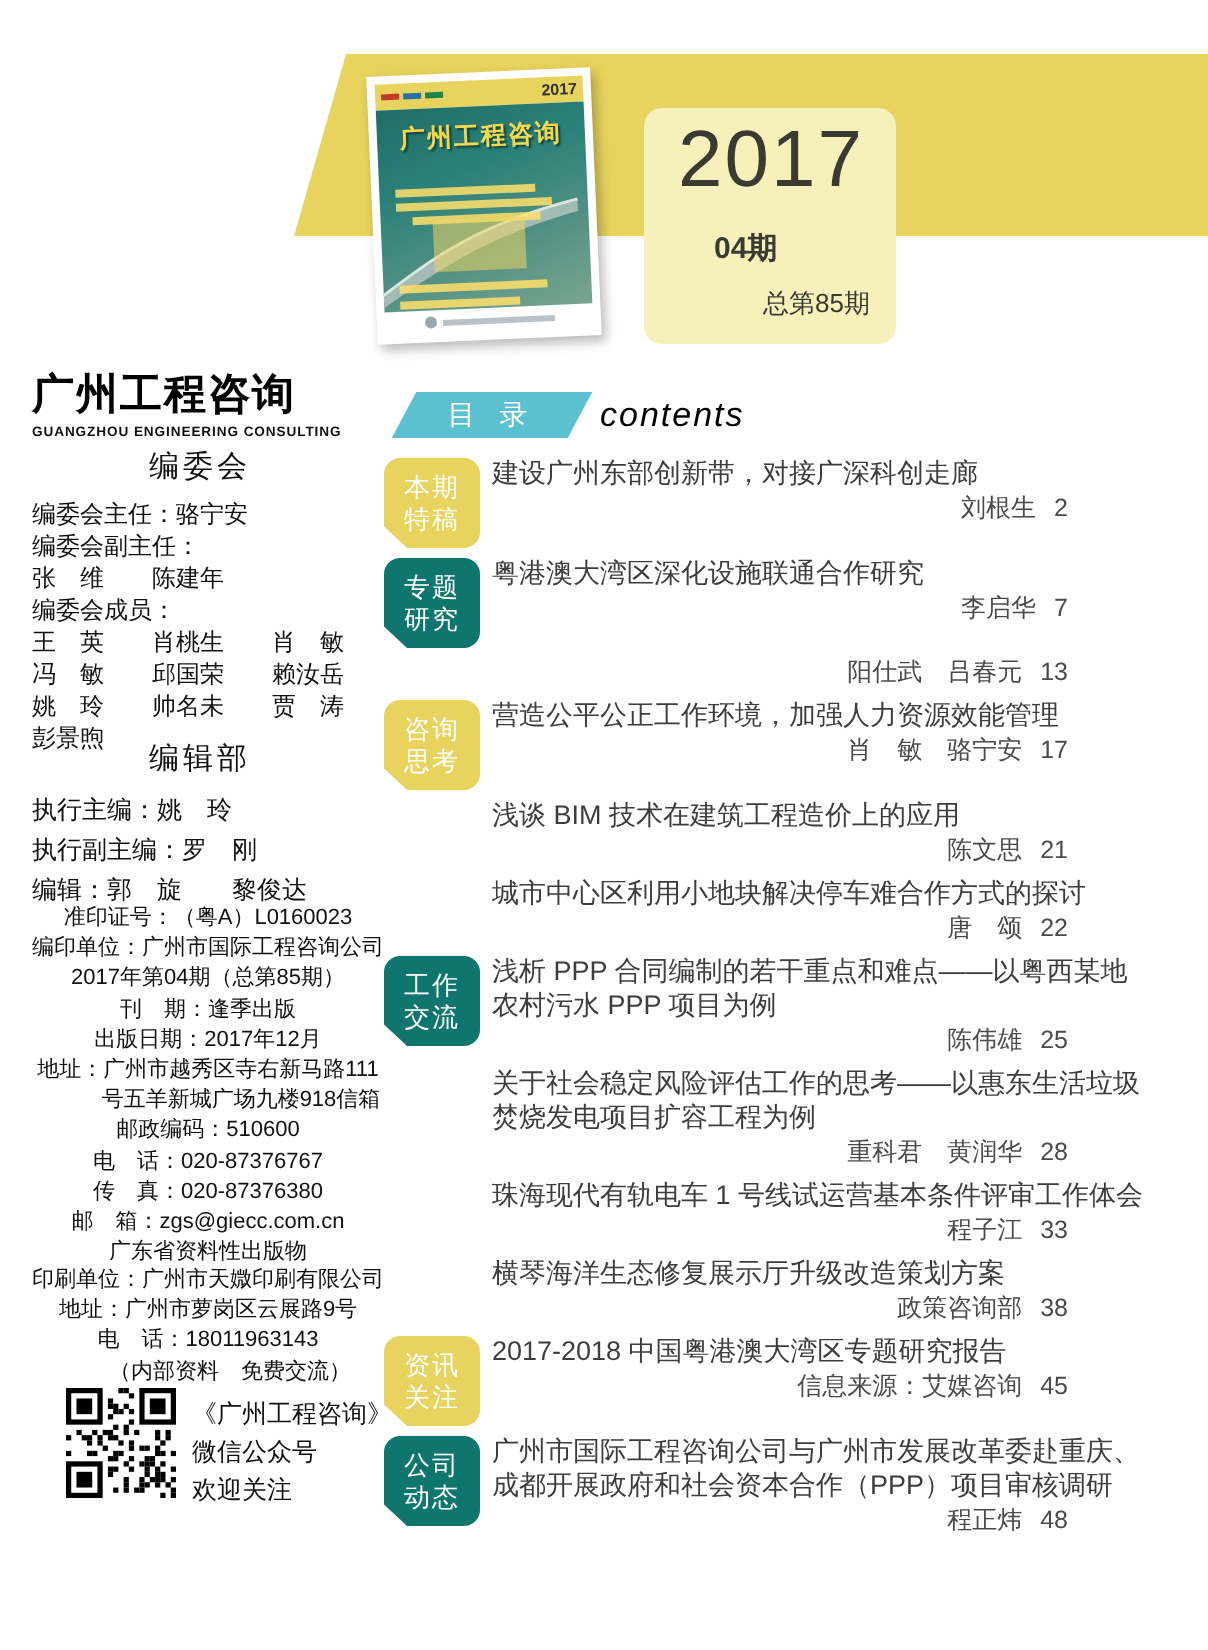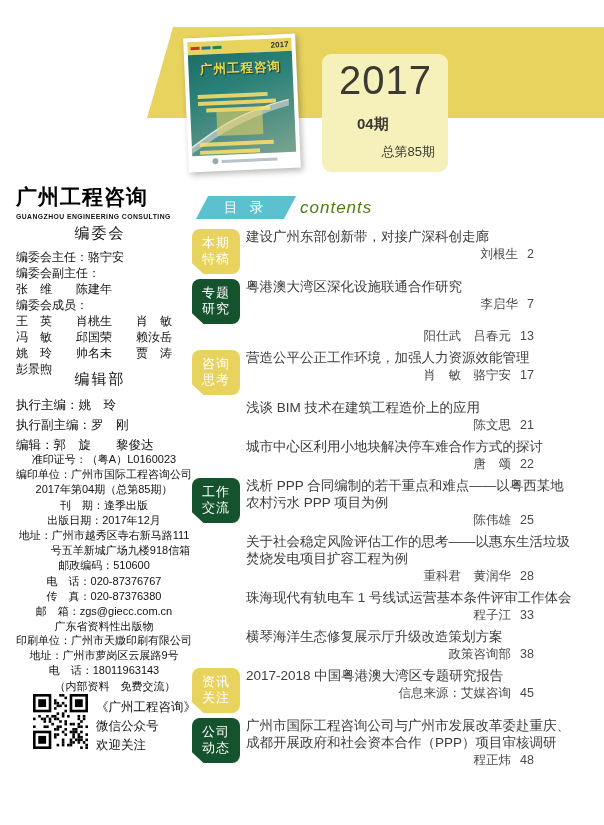--- a/index.html
+++ b/index.html
@@ -52,36 +52,35 @@
   .s-pub{position:absolute;left:16px;top:452px;width:176px;}
   .pub-line{font-size:11px;line-height:15.2px;color:#111;white-space:nowrap;text-align:center;}
   .s-print{position:absolute;left:16px;top:633px;width:176px;}
   .s-wechat{position:absolute;left:33px;top:694px;width:158px;display:flex;gap:8px;align-items:flex-start;}
   .qr{width:55px;height:55px;flex:0 0 55px;}
   .wechat-text{flex:1;text-align:left;font-size:12.5px;line-height:19px;color:#111;margin-top:4px;white-space:nowrap;}
   
   .tab{position:absolute;left:202px;top:196px;display:flex;align-items:center;}
   .tab-box{width:88px;height:23px;background:#5bc0cf;transform:skewX(-28deg);display:flex;align-items:center;justify-content:center;}
   .tab-box span{transform:skewX(28deg);color:#fff;font-size:14px;letter-spacing:4px;}
-  .tab-sub{margin-left:10px;color:#4d7c0f;font-size:17px;font-style:italic;letter-spacing:1px;}
+  .tab-sub{margin-left:10px;color:#000000;font-size:17px;font-style:italic;letter-spacing:1px;}
   .toc{position:absolute;left:190px;top:228px;width:382px;}
   .toc-item{position:relative;padding-left:56px;margin-bottom:4px;}
   .toc-item.badged{min-height:46px;}
   .toc-title{font-size:13.5px;line-height:17px;color:#3d3d3d;}
   .toc-byline{text-align:right;padding-right:38px;font-size:12.5px;color:#4a4a4a;margin-top:1px;}
   .toc-page{margin-left:9px;}
   .badge{
     position:absolute;left:2px;top:1px;width:48px;height:45px;color:#ffffff;
     display:flex;flex-direction:column;align-items:center;justify-content:center;
     font-size:13px;line-height:16px;letter-spacing:1px;border-radius:8px;
     clip-path:polygon(0 0,100% 0,100% 100%,24% 100%,0 76%);
-    font-family:Liberation Mono, monospace;
   }
   .badge.yellow{background:#e8d35e;}
-  .badge.teal{background:#14532d;}
+  .badge.teal{background:#0f766e;}
 </style>
 </head>
 <body>
 
 <div class="banner"></div>
 
 <div class="issue-box">
   <div class="issue-year">2017</div>
   <div class="issue-no">04期</div>
   <div class="issue-total">总第85期</div>

